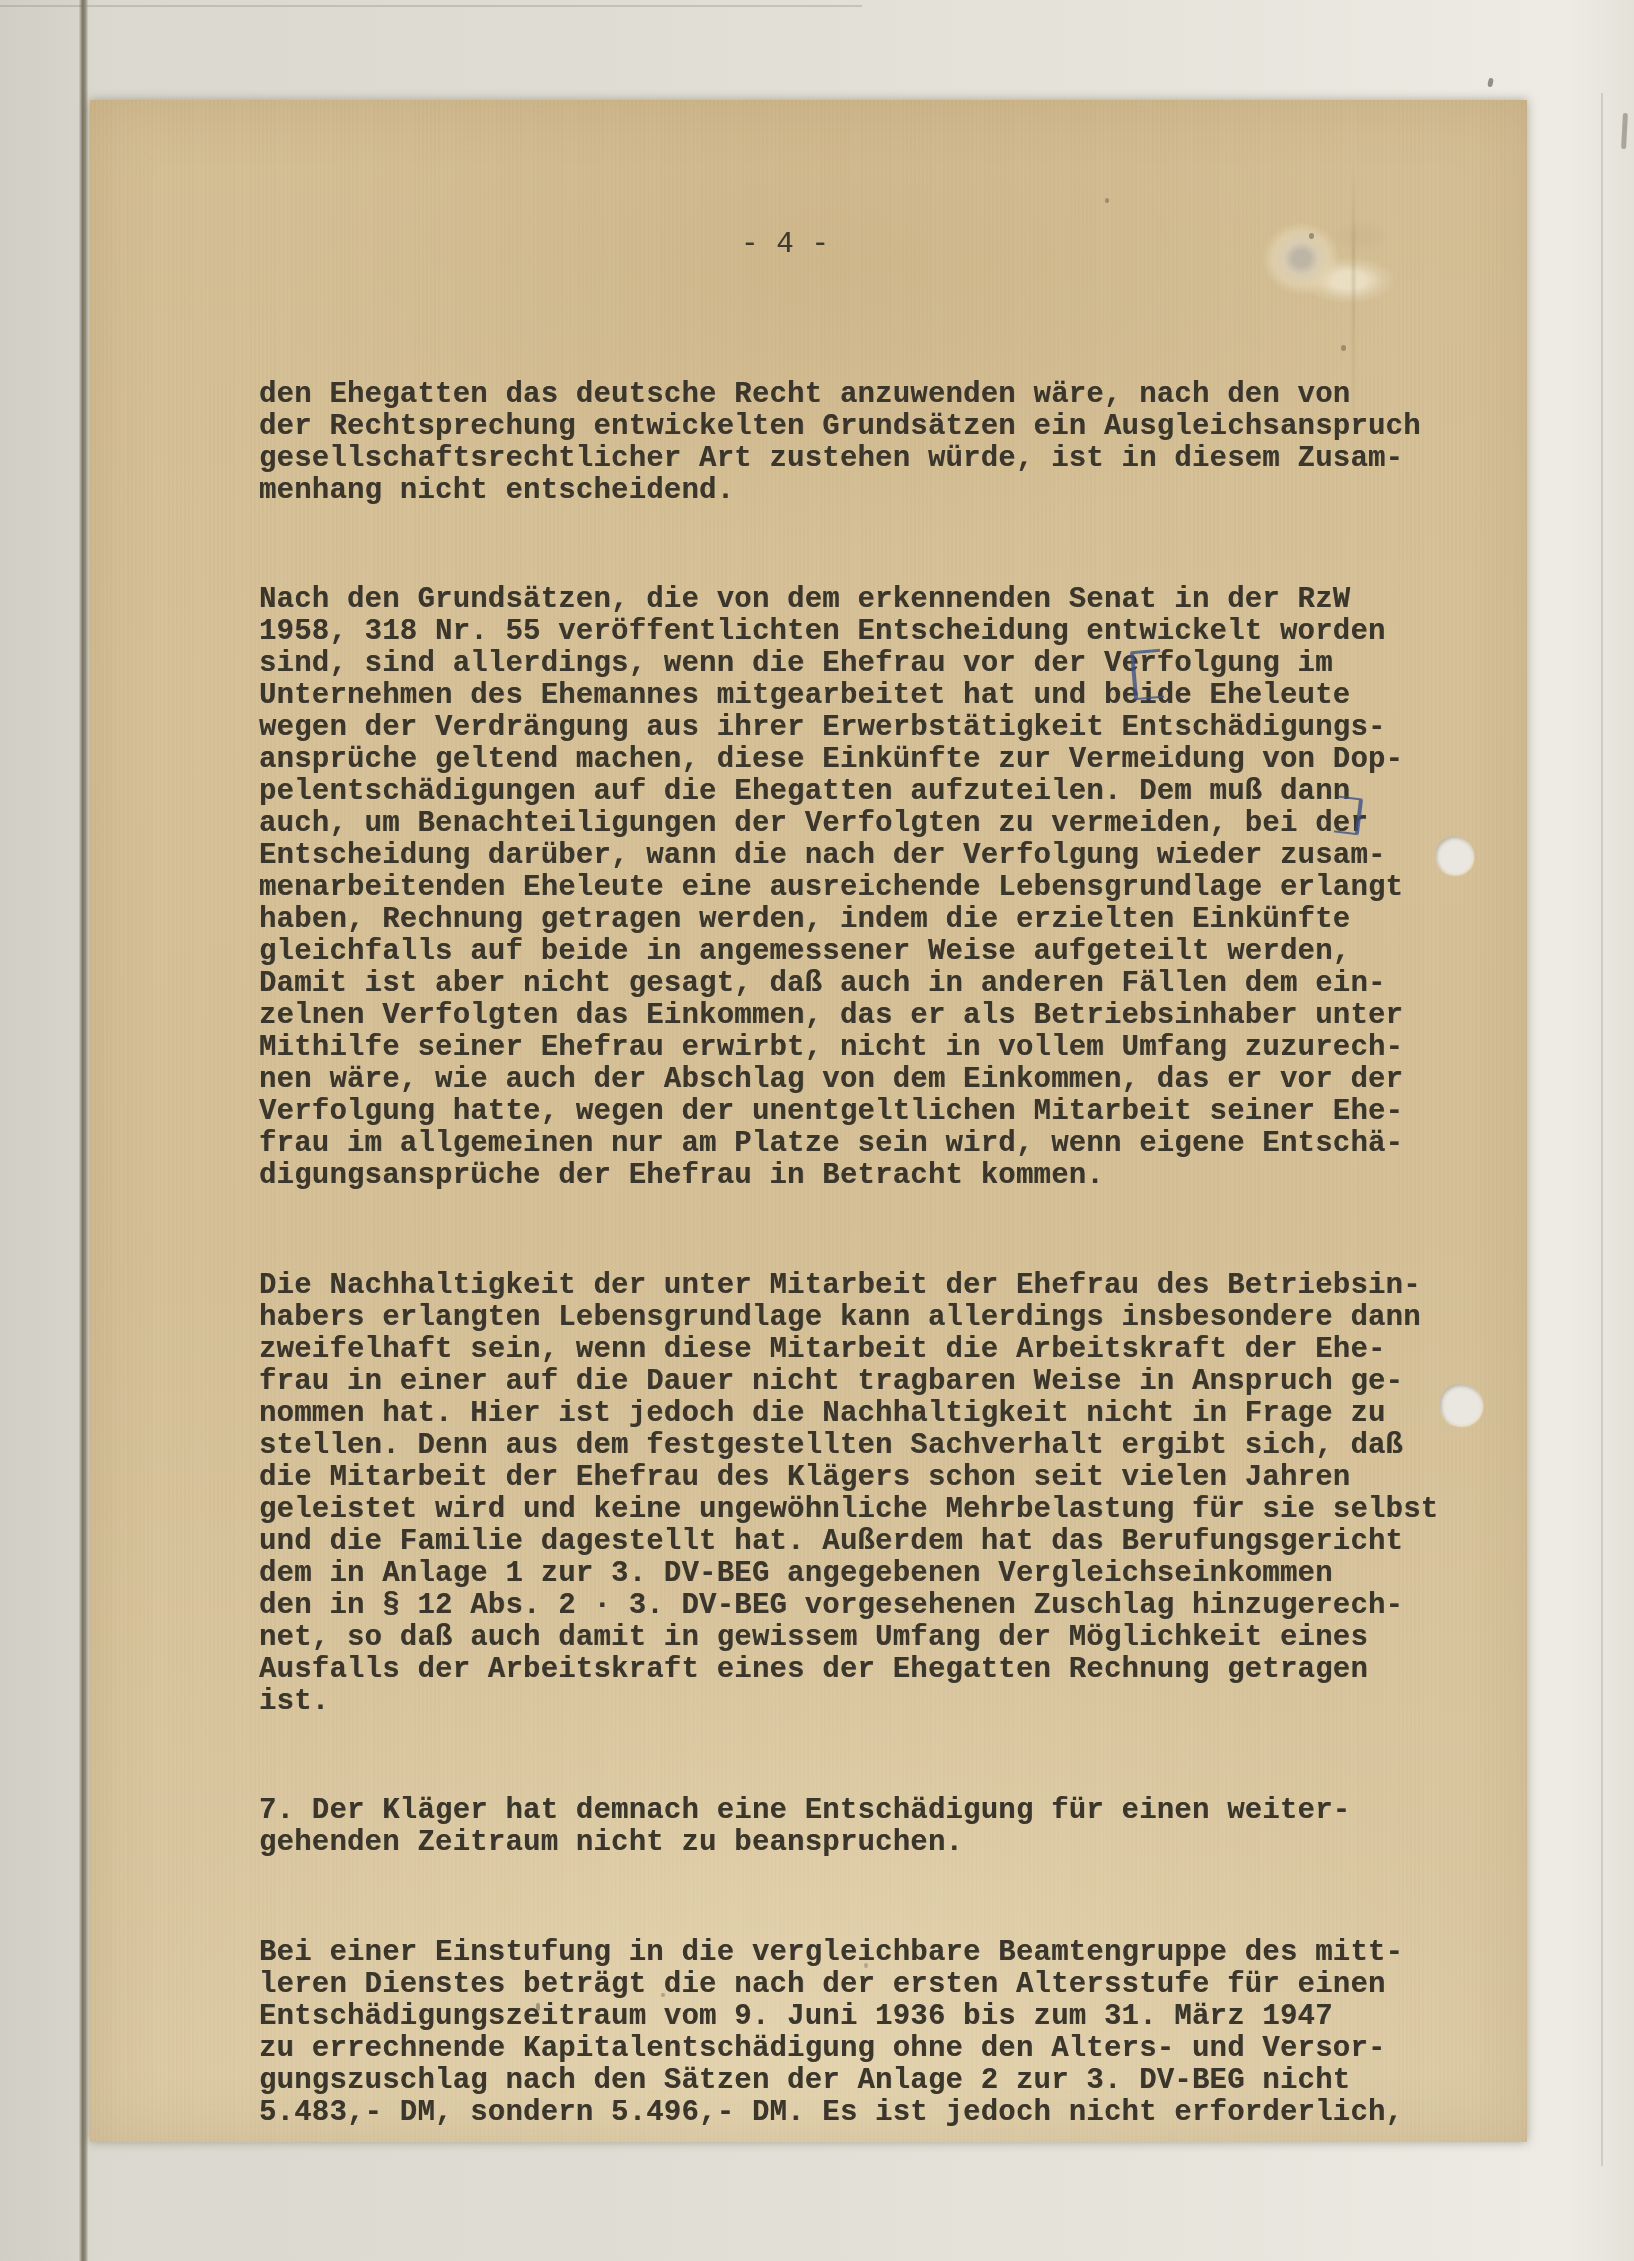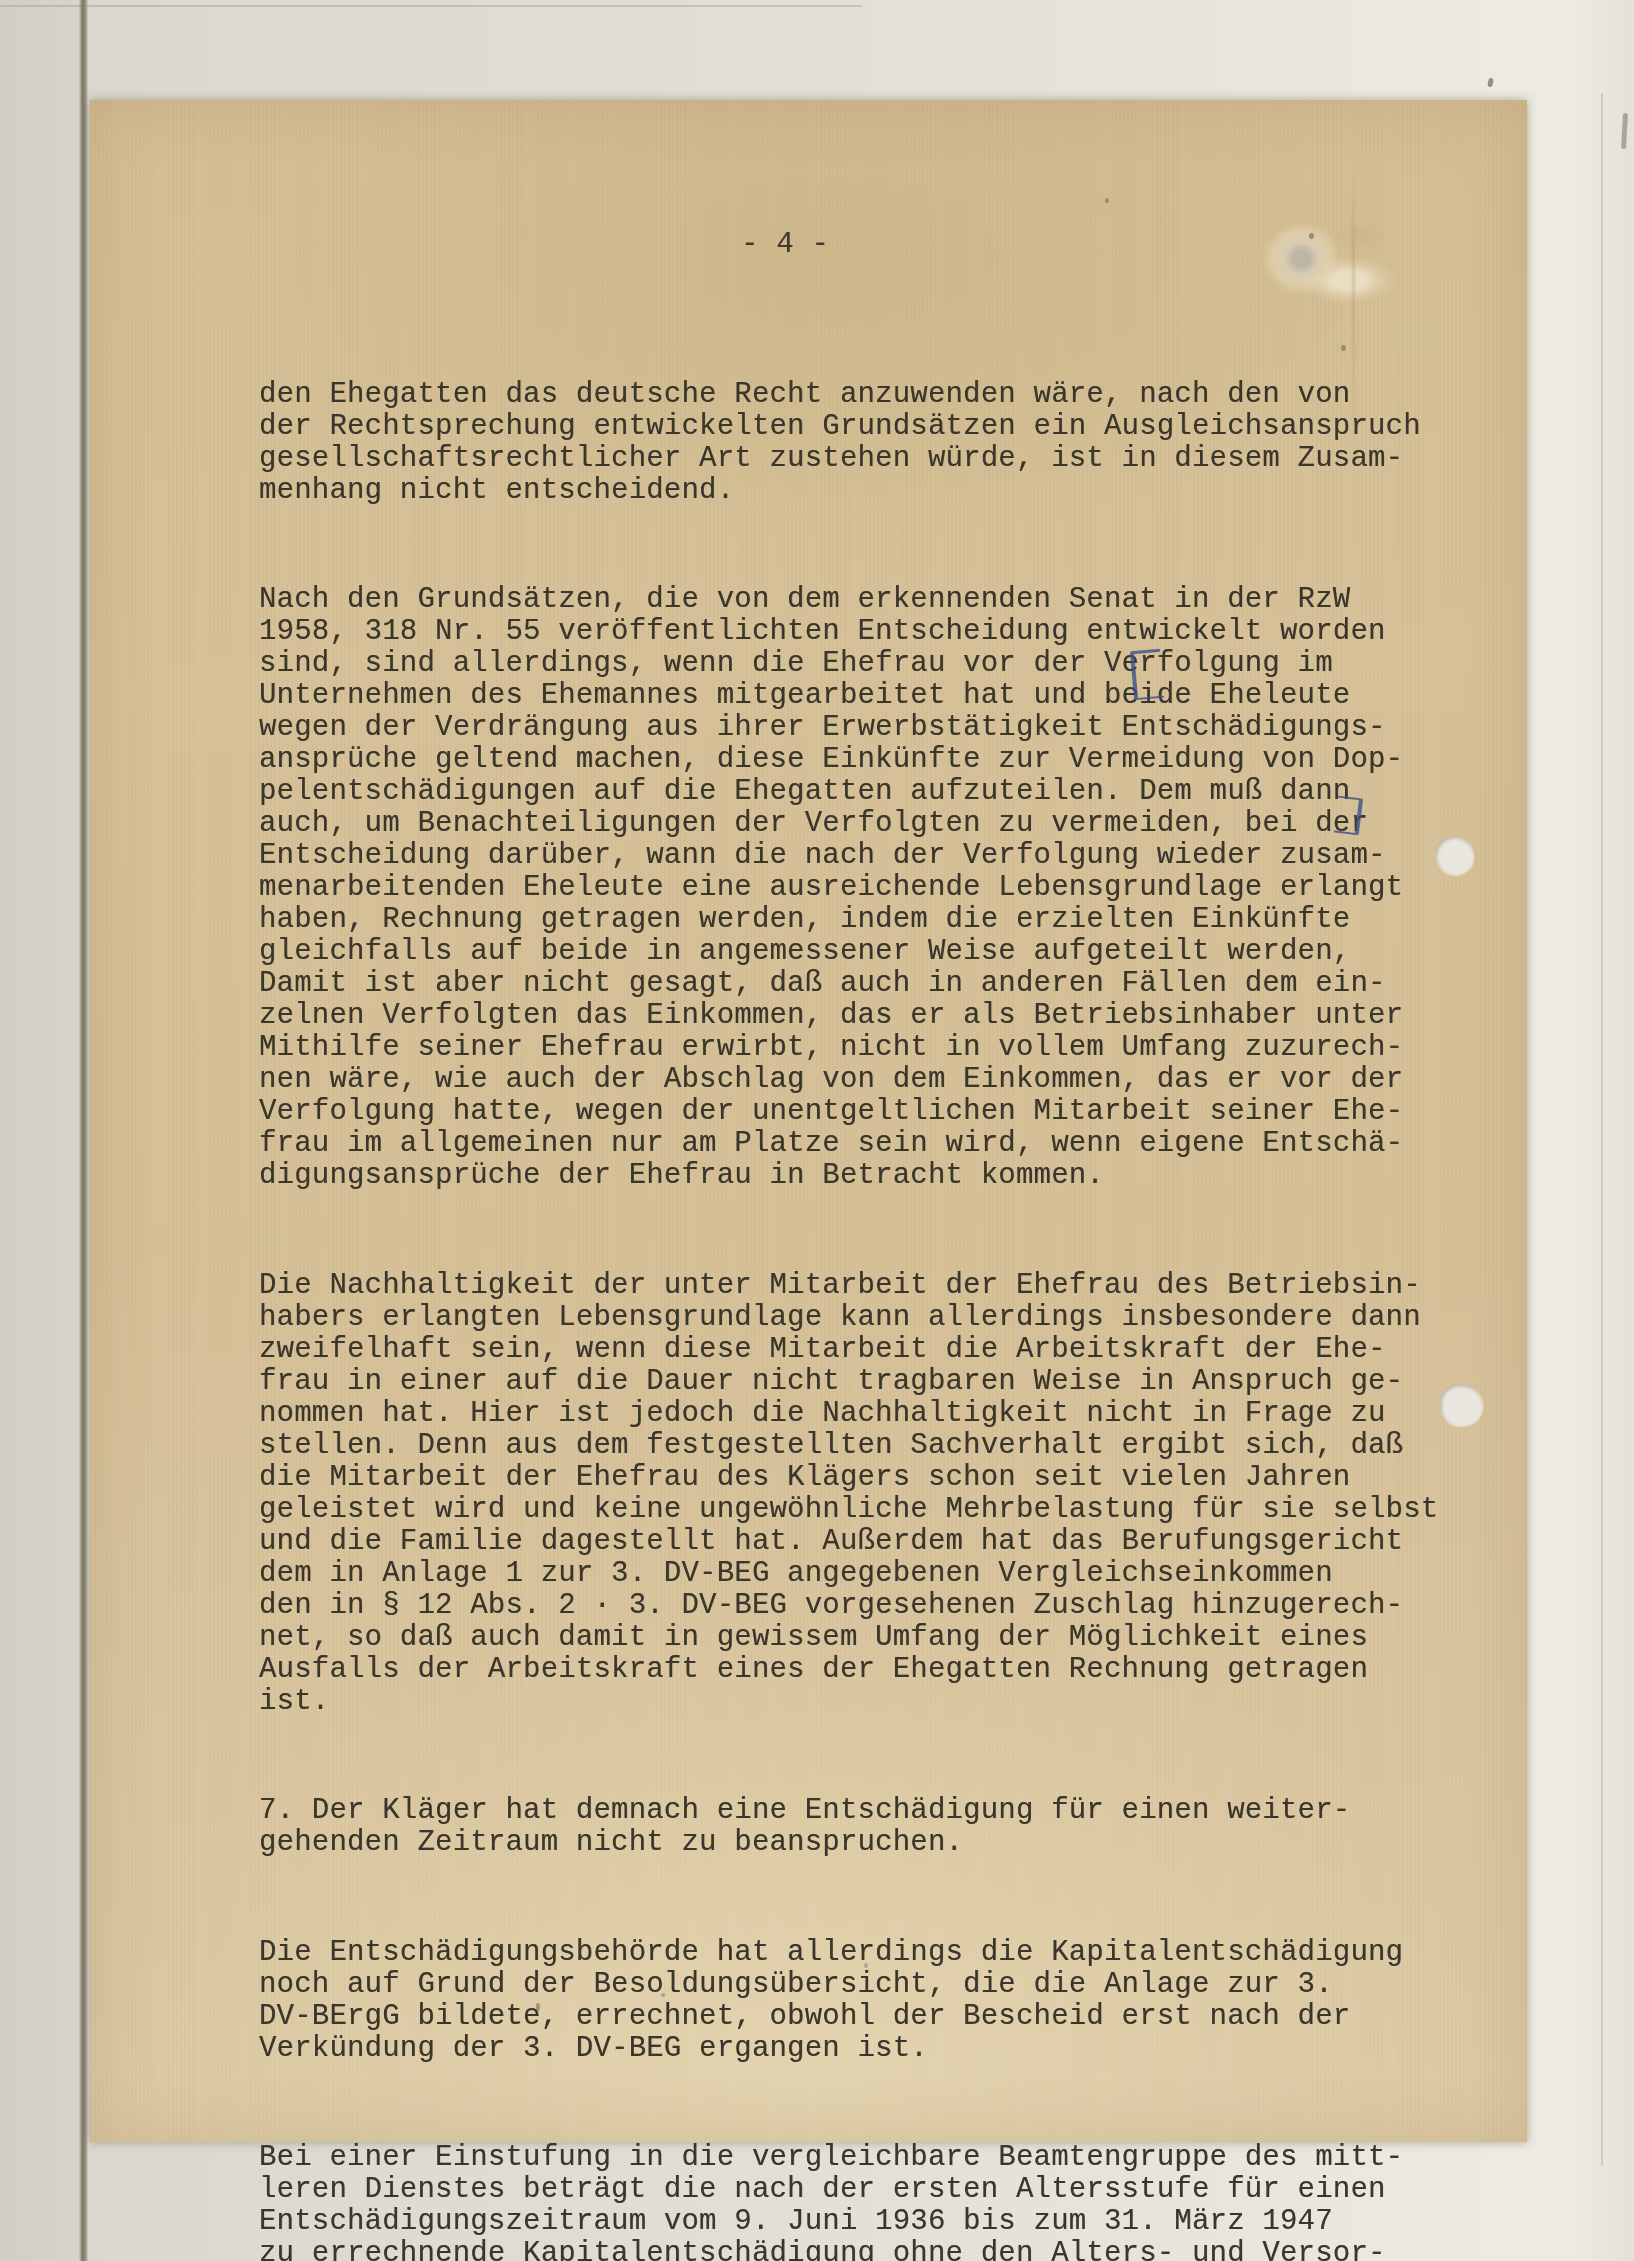--- a/index.html
+++ b/index.html
@@ -25,21 +25,21 @@
     box-shadow:0 0 9.3px rgba(80,70,50,.4),inset 0 0 64px rgba(122,96,52,.17);
   }
 
   .typewriter{
     position:absolute;left:169px;top:215px;width:1263px;
     font-size:29px;line-height:32px;letter-spacing:0.2px;
     color:#3a362c;white-space:pre-wrap;
     text-shadow:0.3px 0.3px 0.6px rgba(58,54,44,.5);
     filter:blur(0.2px);
   }
-  .para{margin:0 0 13.4px 0;}
+  .para{margin:0 0 13.4px 0;font-weight:bold;}
   .page-number{
     position:absolute;left:651px;top:129px;
     font-size:29px;line-height:32px;letter-spacing:0.2px;color:#3f3b30;
     text-shadow:0.3px 0.3px 0.6px rgba(58,54,44,.5);filter:blur(0.2px);
   }
 
   .hole{position:absolute;border-radius:50% 52% 49% 51%;background:#e9e7e0;
     box-shadow:inset 1.7px 2.3px 3.5px rgba(138,122,90,.45),1.2px 1.7px 1.7px rgba(250,248,240,.65);}
   #hole-1{left:1345px;top:736px;width:38px;height:38px;}
   #hole-2{left:1350px;top:1284px;width:42px;height:41px;border-radius:46% 54% 52% 48%;}
@@ -120,24 +120,20 @@
 die Mitarbeit der Ehefrau des Klägers schon seit vielen Jahren
 geleistet wird und keine ungewöhnliche Mehrbelastung für sie selbst
 und die Familie dagestellt hat. Außerdem hat das Berufungsgericht
 dem in Anlage 1 zur 3. DV-BEG angegebenen Vergleichseinkommen
 den in § 12 Abs. 2 · 3. DV-BEG vorgesehenen Zuschlag hinzugerech-
 net, so daß auch damit in gewissem Umfang der Möglichkeit eines
 Ausfalls der Arbeitskraft eines der Ehegatten Rechnung getragen
 ist.</p>
     <p class="para">7. Der Kläger hat demnach eine Entschädigung für einen weiter-
 gehenden Zeitraum nicht zu beanspruchen.</p>
-    <p class="para">Die Entschädigungsbehörde hat allerdings die Kapitalentschädigung
-noch auf Grund der Besoldungsübersicht, die die Anlage zur 3.
-DV-BErgG bildete, errechnet, obwohl der Bescheid erst nach der
-Verkündung der 3. DV-BEG ergangen ist.</p>
     <p class="para">Bei einer Einstufung in die vergleichbare Beamtengruppe des mitt-
 leren Dienstes beträgt die nach der ersten Altersstufe für einen
 Entschädigungszeitraum vom 9. Juni 1936 bis zum 31. März 1947
 zu errechnende Kapitalentschädigung ohne den Alters- und Versor-
 gungszuschlag nach den Sätzen der Anlage 2 zur 3. DV-BEG nicht
 5.483,- DM, sondern 5.496,- DM. Es ist jedoch nicht erforderlich,</p>
   </div>
 
   <div class="ink-mark" id="mark-open"></div>
   <div class="ink-mark" id="mark-close"></div>

